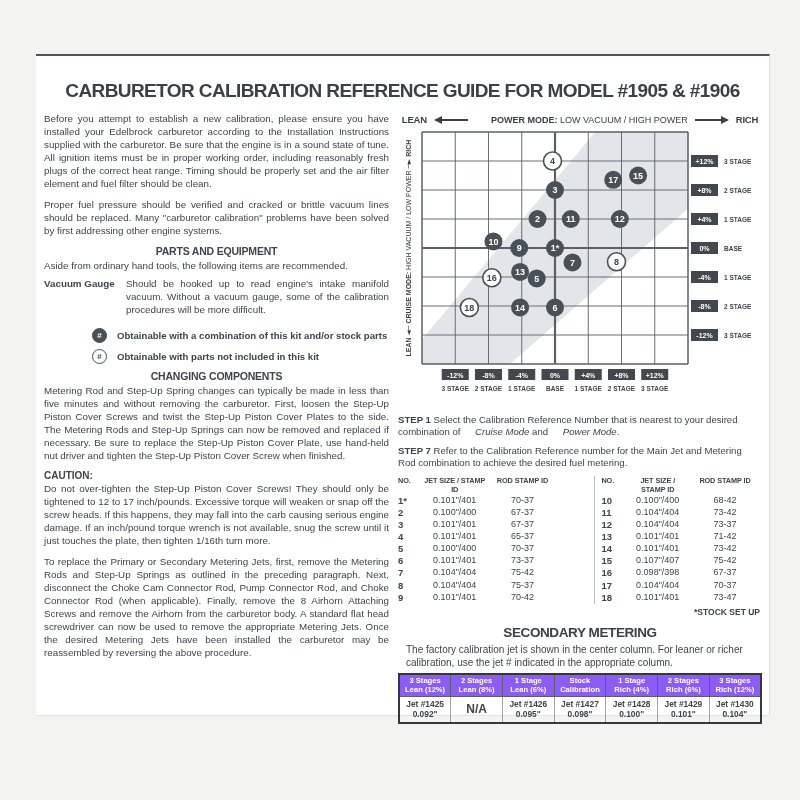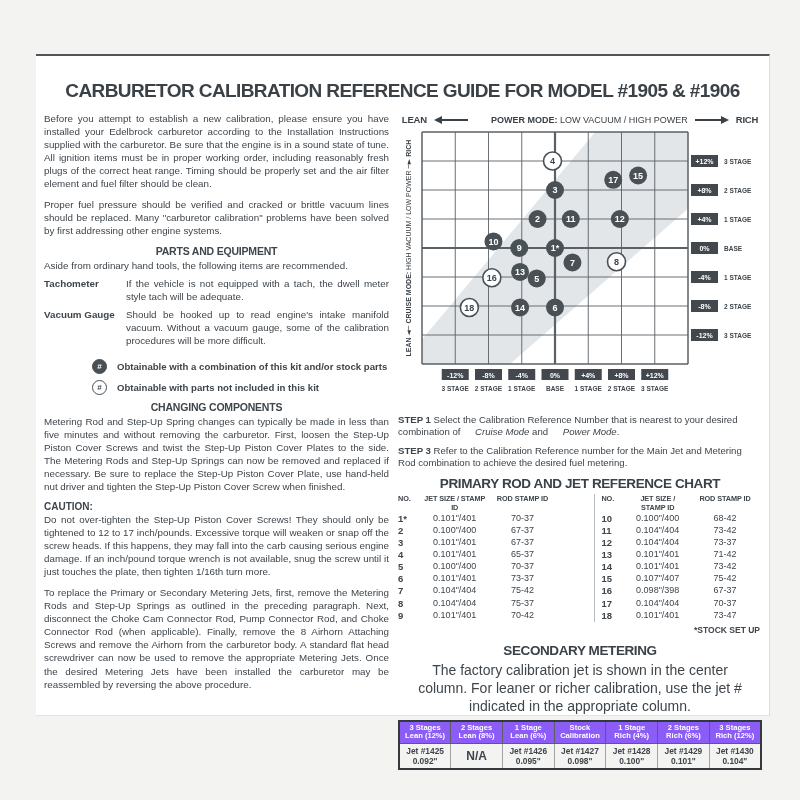--- a/index.html
+++ b/index.html
@@ -55,21 +55,21 @@
   .ref-title{font-weight:bold;font-size:13.5px;text-align:center;letter-spacing:-0.4px;margin:6px 0 3px 0;color:#3a4147;}
   .primary-wrap{display:flex;gap:29px;}
   .pgroup{width:50%;box-sizing:border-box;}
   .pgroup.right{border-left:1px solid #b9bec3;padding-left:6px;}
   .pgroup.left{padding-right:6px;}
   .prow{display:grid;grid-template-columns:26px 1fr 74px;font-size:9px;line-height:1.28;}
   .prow .no{font-weight:bold;font-size:9.5px;}
   .prow .jet,.prow .rod{text-align:center;}
   .phead{font-weight:bold;font-size:7.3px;letter-spacing:-0.1px;}
   .footnote{text-align:right;font-weight:bold;font-size:8.5px;margin:3px 2px 0 0;}
-  .sec-desc{font-size:14px;line-height:1.3;text-align:center;margin:1px 8px 4px 8px;}
+  .sec-desc{font-size:10px;line-height:1.3;margin:1px 8px 4px 8px;}
   table.sec{width:100%;border-collapse:collapse;table-layout:fixed;border:2px solid #33383c;}
   table.sec th{
     background:#8b5cf6;color:#fff;font-size:7.6px;font-weight:bold;line-height:1.15;
     padding:2px 0;border:1px solid #5a5f64;
   }
   table.sec td{
     font-size:8.4px;font-weight:bold;text-align:center;line-height:1.2;
     border:1px solid #a3a3a3;padding:2px 0;color:#3e454b;
   }
   table.sec td .na{font-size:12px;font-weight:bold;}
@@ -83,24 +83,20 @@
   <div class="columns">
 
     <div class="col-left">
       <p class="para">Before you attempt to establish a new calibration, please ensure you have installed your Edelbrock carburetor according to the Installation Instructions supplied with the carburetor. Be sure that the engine is in a sound state of tune. All ignition items must be in proper working order, including reasonably fresh plugs of the correct heat range. Timing should be properly set and the air filter element and fuel filter should be clean.</p>
       <p class="para">Proper fuel pressure should be verified and cracked or brittle vacuum lines should be replaced. Many "carburetor calibration" problems have been solved by first addressing other engine systems.</p>
 
       <div class="subhead">PARTS AND EQUIPMENT</div>
       <p class="para" style="margin-bottom:0">Aside from ordinary hand tools, the following items are recommended.</p>
 
       <div id="equipment-list">
-          <div class="equip-row">
-            <div class="equip-term">Tachometer</div>
-            <div class="equip-desc">If the vehicle is not equipped with a tach, the dwell meter style tach will be adequate.</div>
-          </div>
           <div class="equip-row">
             <div class="equip-term">Vacuum Gauge</div>
             <div class="equip-desc">Should be hooked up to read engine's intake manifold vacuum. Without a vacuum gauge, some of the calibration procedures will be more difficult.</div>
           </div>
         </div>
 
       <div class="legend" id="legend-list">
           <div class="legend-row">
             <span class="legend-icon filled">#</span>
             <span class="legend-text">Obtainable with a combination of this kit and/or stock parts</span>
@@ -234,24 +230,23 @@
           <circle cx="93.825" cy="149.725" r="9" fill="#ffffff" stroke="#4a5156" stroke-width="1.6"></circle>
           <text x="93.825" y="152.92499999999998" text-anchor="middle" font-size="9" font-weight="bold" fill="#3e454b">16</text>
           <circle cx="215.1875" cy="51.849999999999994" r="9" fill="#4a5156" stroke="none" stroke-width="0"></circle>
           <text x="215.1875" y="55.05" text-anchor="middle" font-size="9" font-weight="bold" fill="#ffffff">17</text>
           <circle cx="71.38125" cy="179.45" r="9" fill="#ffffff" stroke="#4a5156" stroke-width="1.6"></circle>
           <text x="71.38125" y="182.64999999999998" text-anchor="middle" font-size="9" font-weight="bold" fill="#3e454b">18</text>
         </svg>
 
       <div class="steps" id="steps">
           <p class="step"><b>STEP 1</b><span> Select the Calibration Reference Number that is nearest to your desired combination of </span><span class="it">Cruise Mode</span><span> and </span><span class="it">Power Mode</span><span>.</span></p>
-          <p class="step"><b>STEP 3</b><span> Refer to the Calibration Reference number for the Main Jet and Metering Rod combination to achieve the desired fuel metering.</span></p>
+          <p class="step"><b>STEP 7</b><span> Refer to the Calibration Reference number for the Main Jet and Metering Rod combination to achieve the desired fuel metering.</span></p>
         </div>
 
-      <div class="ref-title">PRIMARY ROD AND JET REFERENCE CHART</div>
 
       <div class="primary-wrap">
         <div class="pgroup left" id="pgroup-left">
             <div class="prow">
               <span class="phead">NO.</span>
               <span class="phead jet">JET SIZE / STAMP ID</span>
               <span class="phead rod">ROD STAMP ID</span>
             </div>
             <div class="prow">
               <span class="no">1*</span>

